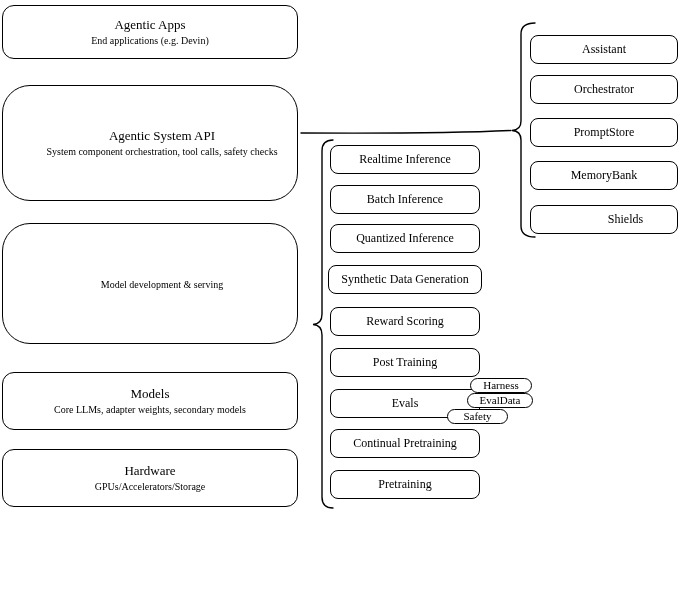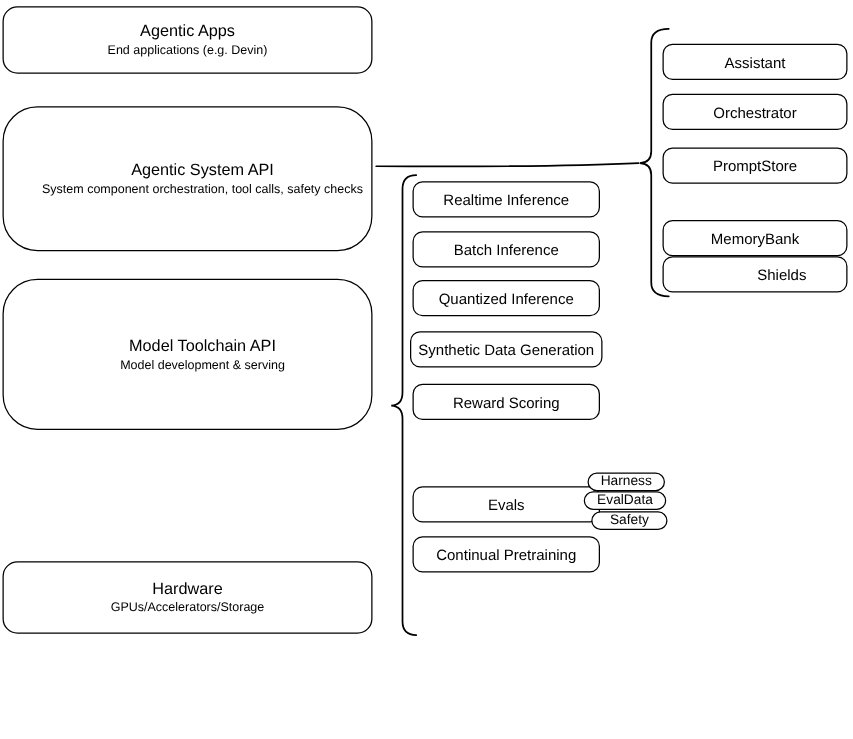--- a/index.html
+++ b/index.html
@@ -1,18 +1,18 @@
 <!DOCTYPE html>
 <html><head>
 <meta charset="utf-8">
 <style>
   html,body{margin:0;padding:0;background:#ffffff;}
   #canvas{
     position:relative;width:682px;height:510px;background:#ffffff;overflow:hidden;
-    font-family:Liberation Sans, sans-serif;color:#000;
+    font-family:Liberation Serif, serif;color:#000;
   }
   #wires{position:absolute;left:0;top:0;width:682px;height:591px;}
   .box{
     position:absolute;box-sizing:border-box;border:1.4px solid #000;background:#fff;
     display:flex;flex-direction:column;align-items:center;justify-content:center;
     text-align:center;
   }
   .lbox{left:2px;width:296px;}
   .btitle{font-size:13px;line-height:15px;}
   .bsub{font-size:10px;line-height:12px;margin-top:3px;text-align:right;}
@@ -43,22 +43,25 @@
 
   <div class="box lbox r12" style="top:5px;height:54px;">
     <div class="btitle">Agentic Apps</div>
     <div class="bsub">End applications (e.g. Devin)</div>
   </div>
   <div class="box lbox r28" style="top:85px;height:116px;">
     <div class="btitle">Agentic System API</div>
     <div class="bsub">System component orchestration, tool calls, safety checks</div>
   </div>
   <div class="box lbox r28" style="top:223px;height:121px;">
-    <div class="btitle">Model Toolchain API</div>
     <div class="bsub">Model development &amp; serving</div>
+  </div>
+  <div class="box lbox r12" style="top:372px;height:58px;">
+    <div class="btitle">Models</div>
+    <div class="bsub">Core LLMs, adapter weights, secondary models</div>
   </div>
   <div class="box lbox r12" style="top:449px;height:58px;">
     <div class="btitle">Hardware</div>
     <div class="bsub">GPUs/Accelerators/Storage</div>
   </div>
   <div class="box lbox r12" style="top:530px;height:59px;">
     <div class="btitle">Curated Data</div>
   </div>
 
   <div class="box mbox" style="top:145px;">
@@ -69,46 +72,52 @@
   </div>
   <div class="box mbox" style="top:185px;">
     <span>Batch Inference</span>
   </div>
   <div class="box mbox wide" style="top:265px;">
     <span>Synthetic Data Generation</span>
   </div>
   <div class="box mbox" style="top:307px;">
     <span>Reward Scoring</span>
   </div>
+  <div class="box mbox" style="top:348px;">
+    <span>Post Training</span>
+  </div>
   <div class="box mbox" style="top:389px;">
     <span>Evals</span>
   </div>
   <div class="box mbox" style="top:429px;">
     <span>Continual Pretraining</span>
+  </div>
+  <div class="box mbox" style="top:470px;">
+    <span>Pretraining</span>
   </div>
 
   <div class="tag" style="left:470px;top:378px;width:62px;">
     <span>Harness</span>
   </div>
   <div class="tag" style="left:467px;top:393px;width:66px;">
     <span>EvalData</span>
   </div>
-  <div class="tag" style="left:473px;top:409px;width:61px;">
+  <div class="tag" style="left:447px;top:409px;width:61px;">
     <span>Safety</span>
   </div>
 
   <div class="box rbox" style="top:35px;">
     <span>Assistant</span>
   </div>
   <div class="box rbox" style="top:75px;">
     <span>Orchestrator</span>
   </div>
   <div class="box rbox" style="top:118px;">
     <span>PromptStore</span>
   </div>
-  <div class="box rbox" style="top:176px;">
+  <div class="box rbox" style="top:161px;">
     <span>MemoryBank</span>
   </div>
   <div class="box rbox" style="top:205px;padding-left:43px;">
     <span>Shields</span>
   </div>
 
 </div>
 
 </body></html>

